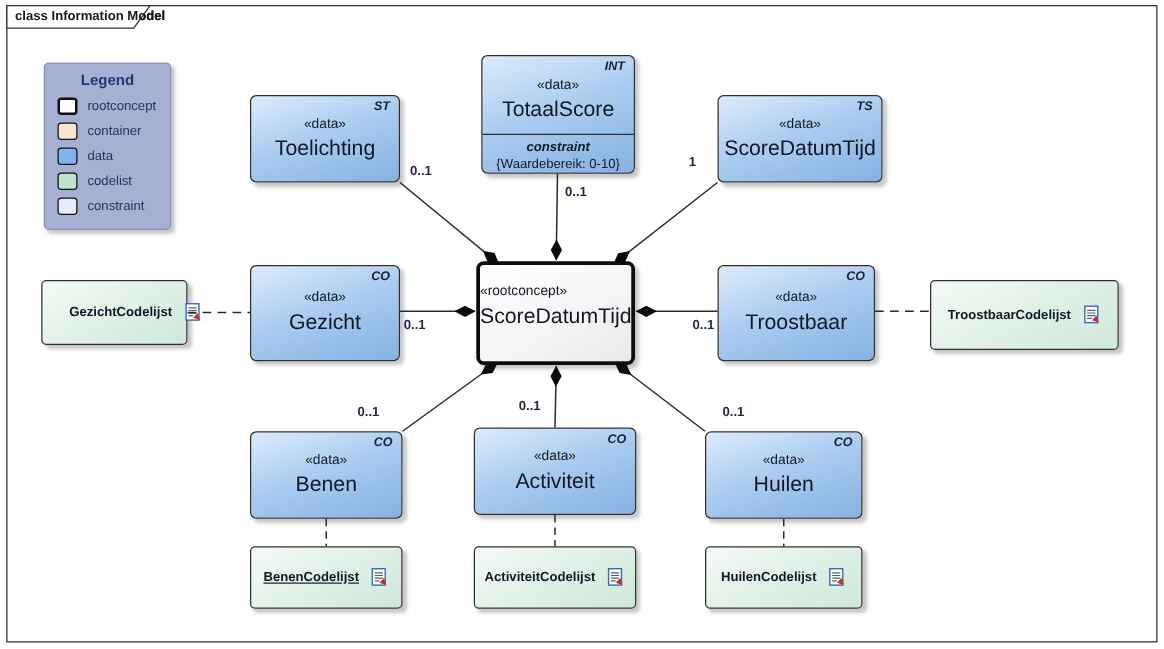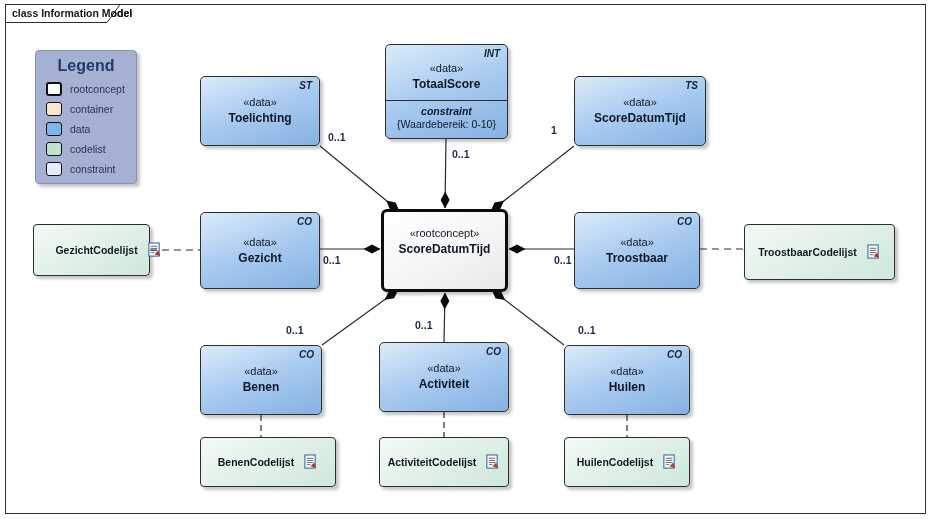--- a/index.html
+++ b/index.html
@@ -19,40 +19,40 @@
     display:flex;flex-direction:column;align-items:center;justify-content:center;
   }
   .codelist-node{
     background:linear-gradient(150deg,#f3faf5 0%,#dff0e6 55%,#cde8da 100%);
     border:1px solid #2e2e2e;border-radius:4px;
     display:flex;align-items:center;justify-content:center;gap:9px;
   }
   .root-node{
     background:linear-gradient(150deg,#ffffff 0%,#f4f4f4 60%,#e9e9e9 100%);
     border:3px solid #0c0c0c;border-radius:6px;
-    display:flex;flex-direction:column;align-items:center;padding-top:14px;
+    display:flex;flex-direction:column;align-items:flex-start;padding-top:14px;
   }
   .stereo{font-size:11px;color:#101826;line-height:1.35;}
-  .nname{font-size:12px;font-weight:bold;color:#101826;line-height:1.4;}
+  .nname{font-size:17px;font-weight:normal;color:#101826;line-height:1.4;}
   .tag{position:absolute;top:3px;right:7px;font-size:10px;font-style:italic;font-weight:bold;color:#14203a;}
   .constraints{
     width:100%;border-top:1px solid #2e2e2e;margin-top:7px;
     display:flex;flex-direction:column;align-items:center;padding:4px 0 2px 0;
   }
   .con-head{font-size:10.5px;font-style:italic;font-weight:bold;color:#101826;}
   .con-val{font-size:10.5px;color:#101826;margin-top:1px;}
   .cl-name{font-size:10.5px;font-weight:bold;color:#101826;}
   .doc-icon{width:15px;height:16px;display:inline-block;}
   .mult{position:absolute;font-size:10.5px;font-weight:bold;color:#1c2845;z-index:6;white-space:nowrap;}
   .legend{
     position:absolute;left:35px;top:50px;width:102px;height:134px;
     background:#a6b0d3;border:1px solid #8791b7;border-radius:4px;z-index:2;
     padding:6px 0 0 0;box-sizing:border-box;
   }
-  .legend-title{text-align:center;font-size:16px;font-weight:bold;color:#1e3a6e;margin-bottom:7px;}
+  .legend-title{text-align:center;font-size:12px;font-weight:bold;color:#1e3a6e;margin-bottom:7px;}
   .legend-row{display:flex;align-items:center;gap:8px;margin:0 0 6px 10px;}
   .sw{width:16px;height:14px;border:1.4px solid #101010;border-radius:3px;box-sizing:border-box;}
   .sw-root{border-width:2.3px;}
   .legend-label{font-size:10.5px;color:#23345e;}
 </style>
 </head>
 <body>
 
 <div class="canvas">
   <div class="frame"></div>
@@ -160,21 +160,21 @@
           <rect x="2" y="1" width="11" height="14" fill="#ffffff" stroke="#3a6cb4" stroke-width="1.2"></rect>
           <line x1="4" y1="4.5" x2="11" y2="4.5" stroke="#55606e" stroke-width="1"></line>
           <line x1="4" y1="6.8" x2="11" y2="6.8" stroke="#55606e" stroke-width="1"></line>
           <line x1="4" y1="9.1" x2="11" y2="9.1" stroke="#55606e" stroke-width="1"></line>
           <line x1="4" y1="11.4" x2="8" y2="11.4" stroke="#55606e" stroke-width="1"></line>
           <path d="M14 15 L8 13 L12 9 Z" fill="#c03127"></path>
         </svg>
     </span>
   </div>
 
-  <div class="node codelist-node shadow" style="left:200px;top:437px;width:136px;height:50px;">
+  <div class="node codelist-node shadow" style="left:200px;top:437px;width:122px;height:50px;text-decoration:underline;">
     <span class="cl-name">BenenCodelijst</span>
     <span class="doc-icon">
       <svg viewBox="0 0 16 17" width="15" height="16">
           <rect x="2" y="1" width="11" height="14" fill="#ffffff" stroke="#3a6cb4" stroke-width="1.2"></rect>
           <line x1="4" y1="4.5" x2="11" y2="4.5" stroke="#55606e" stroke-width="1"></line>
           <line x1="4" y1="6.8" x2="11" y2="6.8" stroke="#55606e" stroke-width="1"></line>
           <line x1="4" y1="9.1" x2="11" y2="9.1" stroke="#55606e" stroke-width="1"></line>
           <line x1="4" y1="11.4" x2="8" y2="11.4" stroke="#55606e" stroke-width="1"></line>
           <path d="M14 15 L8 13 L12 9 Z" fill="#c03127"></path>
         </svg>

